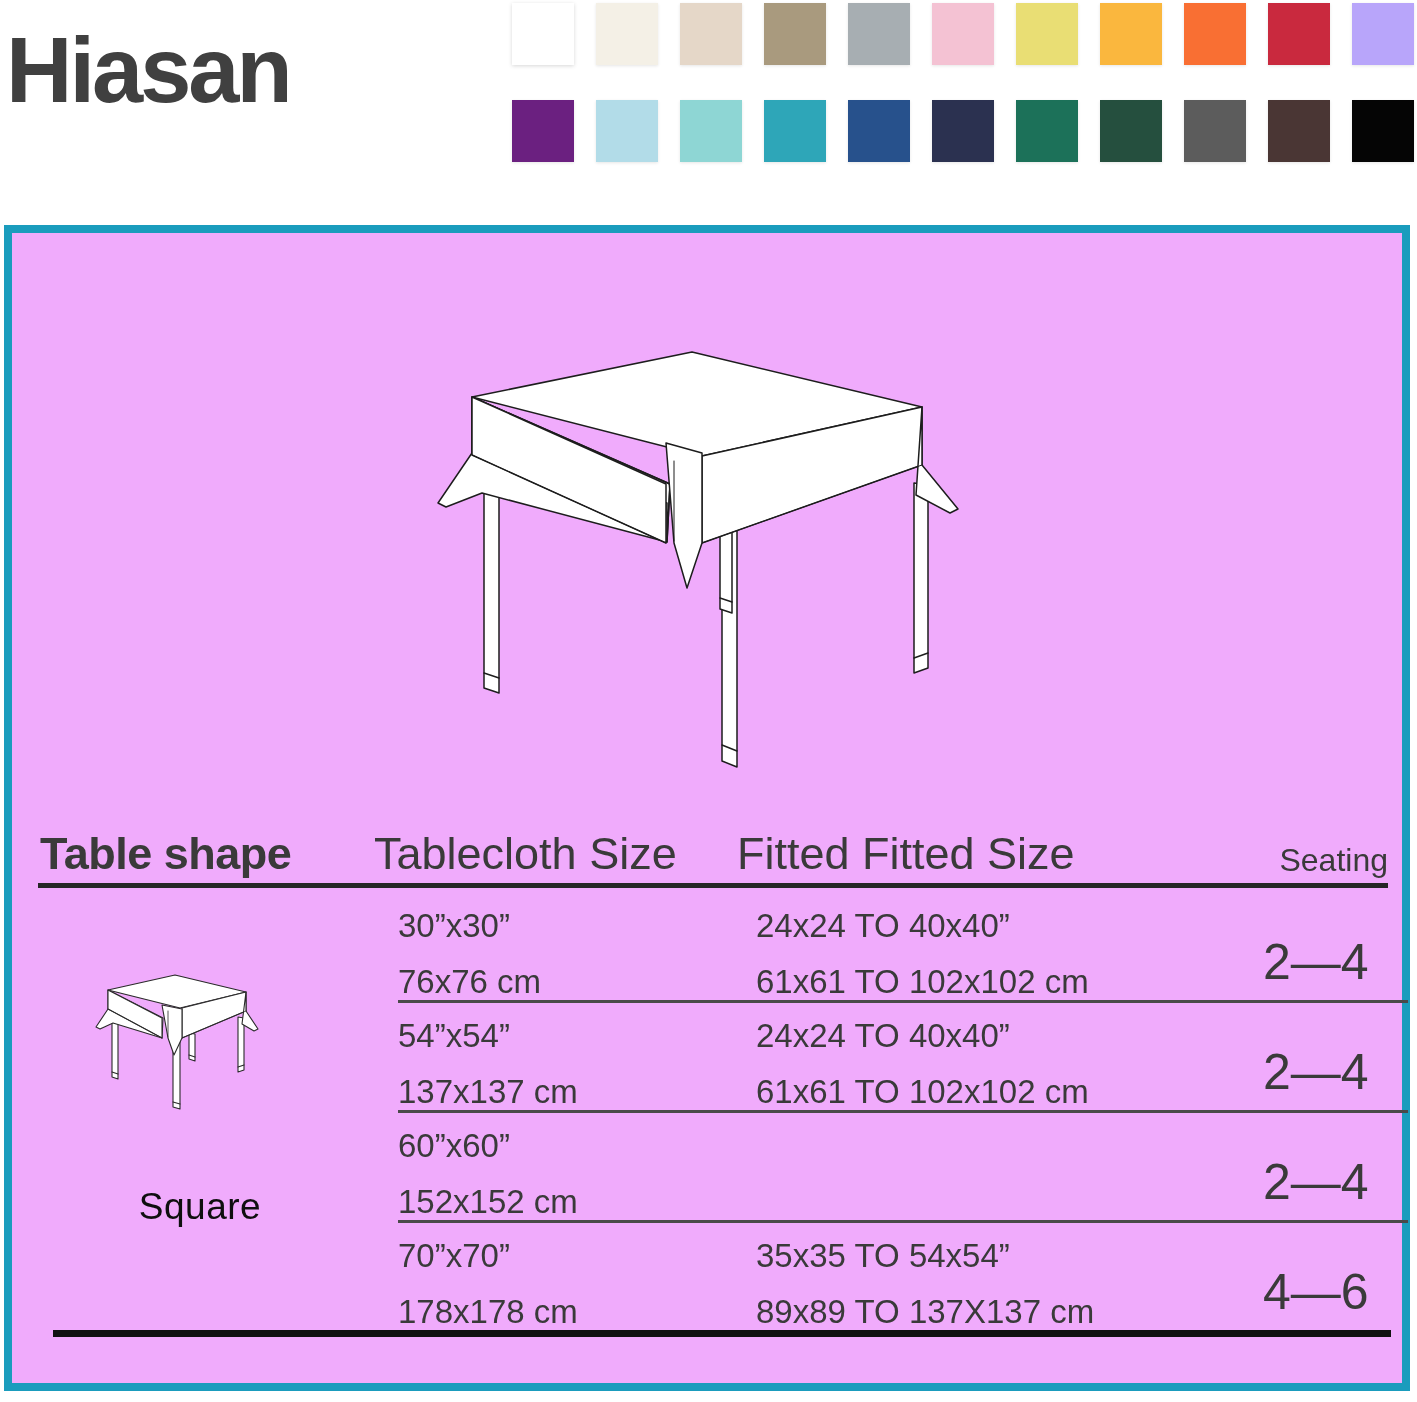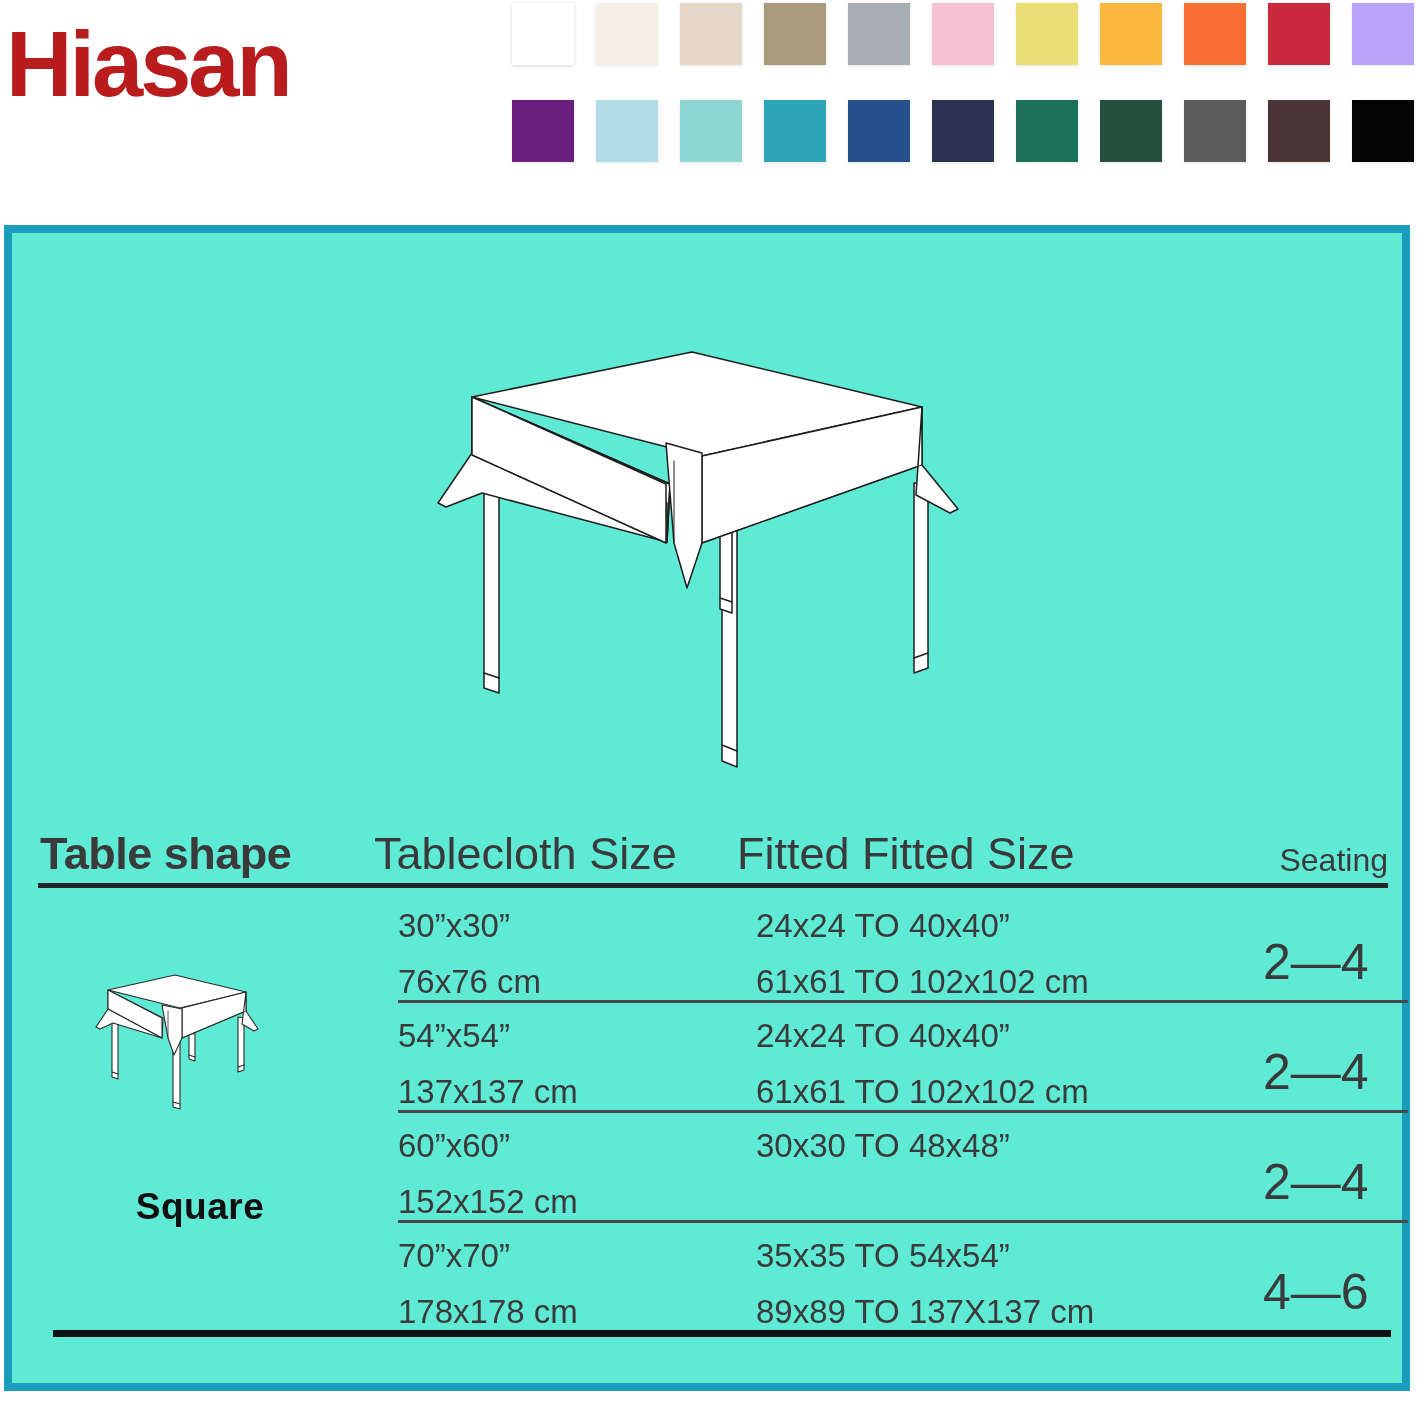--- a/index.html
+++ b/index.html
@@ -4,45 +4,45 @@
 <style>
   html,body{margin:0;padding:0;background:#ffffff;}
   body{
     width:1417px;height:1402px;position:relative;overflow:hidden;
     font-family:"Liberation Sans", sans-serif;
     -webkit-font-smoothing:antialiased;
   }
 
   
   #brand-logo{
-    position:absolute;left:6px;top:18px;
+    position:absolute;left:6px;top:24px;
     font-family:"Liberation Sans", sans-serif;
     font-size:92px;font-weight:700;letter-spacing:-3px;
-    color:#b91c1c;line-height:1;
+    color:#404040;line-height:1;
     white-space:nowrap;
   }
 
   
   #swatch-panel{
     position:absolute;left:512px;top:3px;
     display:flex;flex-direction:column;gap:35px;
   }
   .swatch-row{display:flex;gap:22px;}
   .swatch{
     width:62px;height:62px;
     box-shadow:0 1px 3px rgba(0,0,0,.10);
   }
   .swatch.is-white{box-shadow:0 1px 4px rgba(0,0,0,.16);}
 
   
   #spec-card{
     position:absolute;left:4px;top:225px;
     width:1406px;height:1166px;
     border:8px solid #1a9cbd;
-    background:#5eead4;
+    background:#f0abfc;
     box-sizing:border-box;
   }
 
   
   #hero-illustration{
     position:absolute;left:390px;top:110px;
     width:600px;height:455px;
   }
 
   
@@ -99,21 +99,21 @@
     background:#111111;
   }
 
   
   #shape-cell{
     position:absolute;left:28px;top:740px;width:320px;text-align:center;
   }
   #shape-icon{width:260px;height:185px;display:block;margin:0 auto;}
   #shape-label{
     margin-top:28px;
-    font-size:37px;font-weight:700;color:#0f0f0f;letter-spacing:.5px;
+    font-size:37px;font-weight:400;color:#0f0f0f;letter-spacing:.5px;
   }
 </style>
 </head>
 <body>
 
 <div id="brand-logo">Hiasan</div>
 
 <div id="swatch-panel">
   <div class="swatch-row" id="swatch-row-1">
       <div class="swatch is-white" title="white" style="background: rgb(255, 255, 255);"></div>
@@ -203,21 +203,20 @@
         <div class="cell c-cloth-a">54”x54”</div>
         <div class="cell c-cloth-b">137x137 cm</div>
         <div class="cell c-fit-a">24x24 TO 40x40”</div>
         <div class="cell c-fit-b">61x61 TO 102x102 cm</div>
         <div class="cell c-seat">2—4</div>
         <div class="rule-row"></div>
       </div>
       <div class="trow">
         <div class="cell c-cloth-a">60”x60”</div>
         <div class="cell c-cloth-b">152x152 cm</div>
-        <div class="cell c-fit-a">30x30 TO 48x48”</div>
         <div class="cell c-seat">2—4</div>
         <div class="rule-row"></div>
       </div>
       <div class="trow last">
         <div class="cell c-cloth-a">70”x70”</div>
         <div class="cell c-cloth-b">178x178 cm</div>
         <div class="cell c-fit-a">35x35 TO 54x54”</div>
         <div class="cell c-fit-b">89x89 TO 137X137 cm</div>
         <div class="cell c-seat">4—6</div>
       </div>

